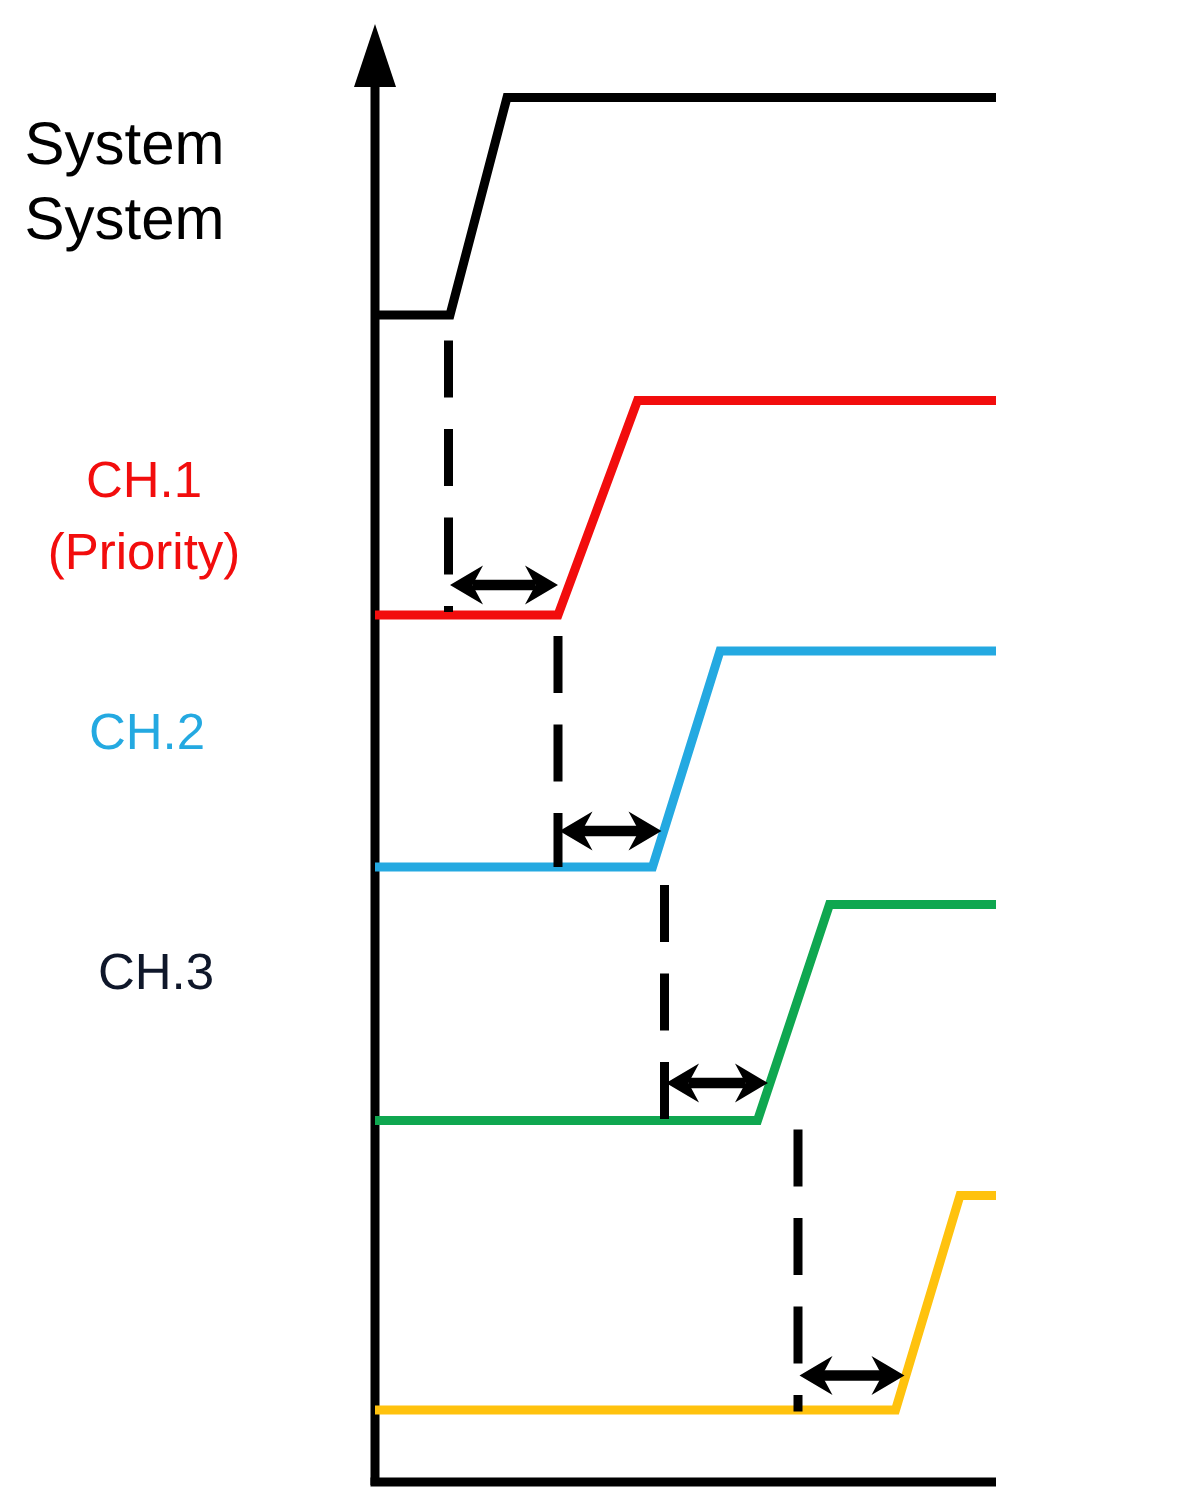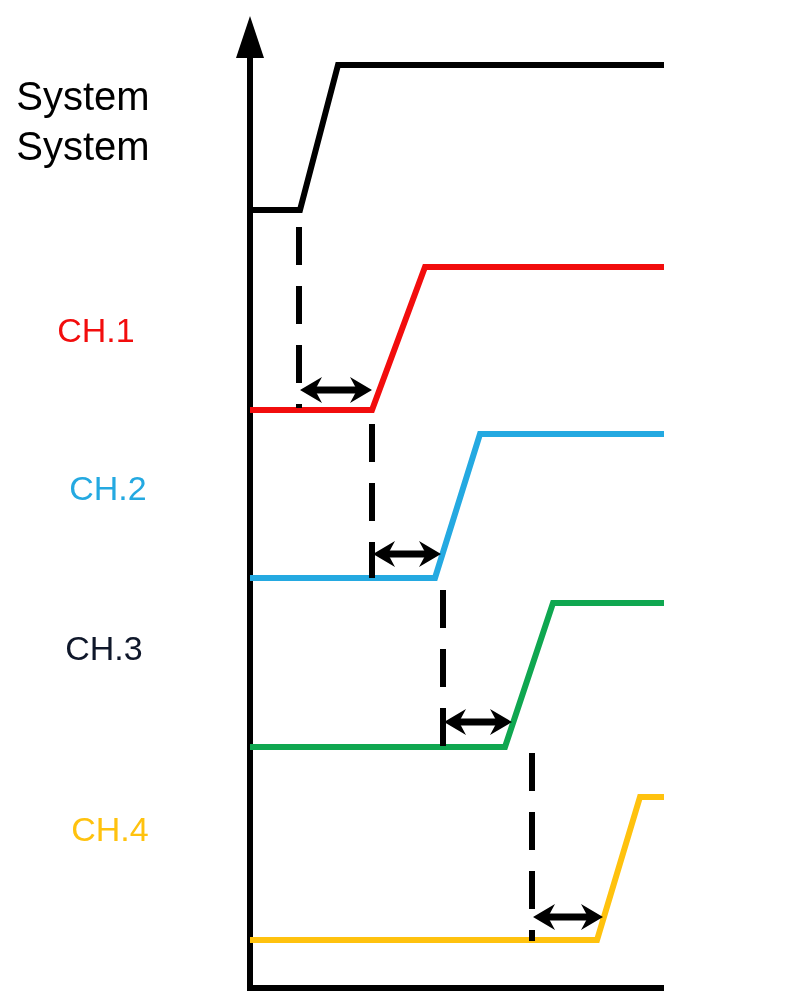--- a/index.html
+++ b/index.html
@@ -56,23 +56,23 @@
       <line x1="548" y1="917" x2="588" y2="917" stroke="#000000" stroke-width="7"></line>
       <path d="M 533,917 L 555,904 L 548,917 L 555,930 Z" fill="#000000"></path>
       <path d="M 603,917 L 581,904 L 588,917 L 581,930 Z" fill="#000000"></path>
     </svg>
 
   <div class="main-label" style="left:8px;top:71px;width:150px;">
     <div>System</div>
     <div>System</div>
   </div>
 
-  <div class="ch-label" style="left: 16px; top: 296px; width: 160px; color: rgb(242, 13, 13); margin-top: 10px;">
+  <div class="ch-label" style="left: 16px; top: 296px; width: 160px; color: rgb(242, 13, 13);">
     <div>CH.1</div>
+    <div>(Priority)</div>
   </div>
 
-  <div class="ch-label" style="left: 28px; top: 464px; width: 160px; color: rgb(36, 169, 225);">CH.2</div>
+  <div class="ch-label" style="left: 18px; top: 464px; width: 160px; color: rgb(36, 169, 225);">CH.2</div>
 
   <div class="ch-label" style="left: 24px; top: 624px; width: 160px; color: #0f172a;">CH.3</div>
 
-  <div class="ch-label" style="left: 30px; top: 805px; width: 160px; color: rgb(255, 194, 14);">CH.4</div>
 
 </div>
 
 </body></html>

